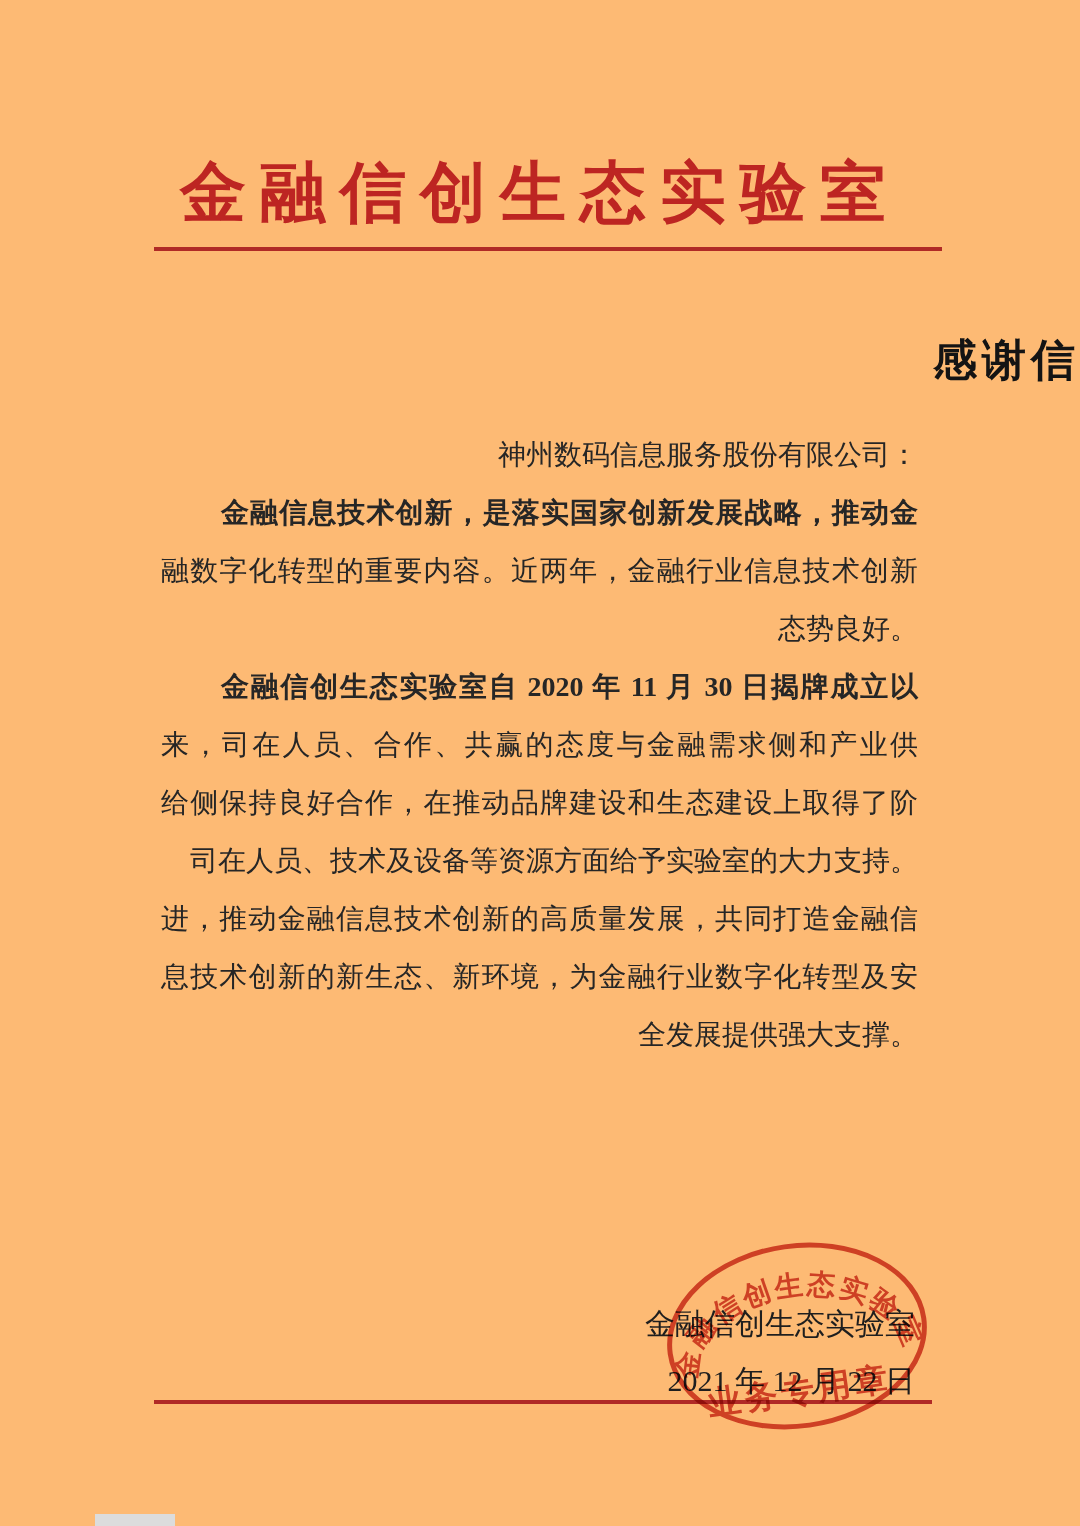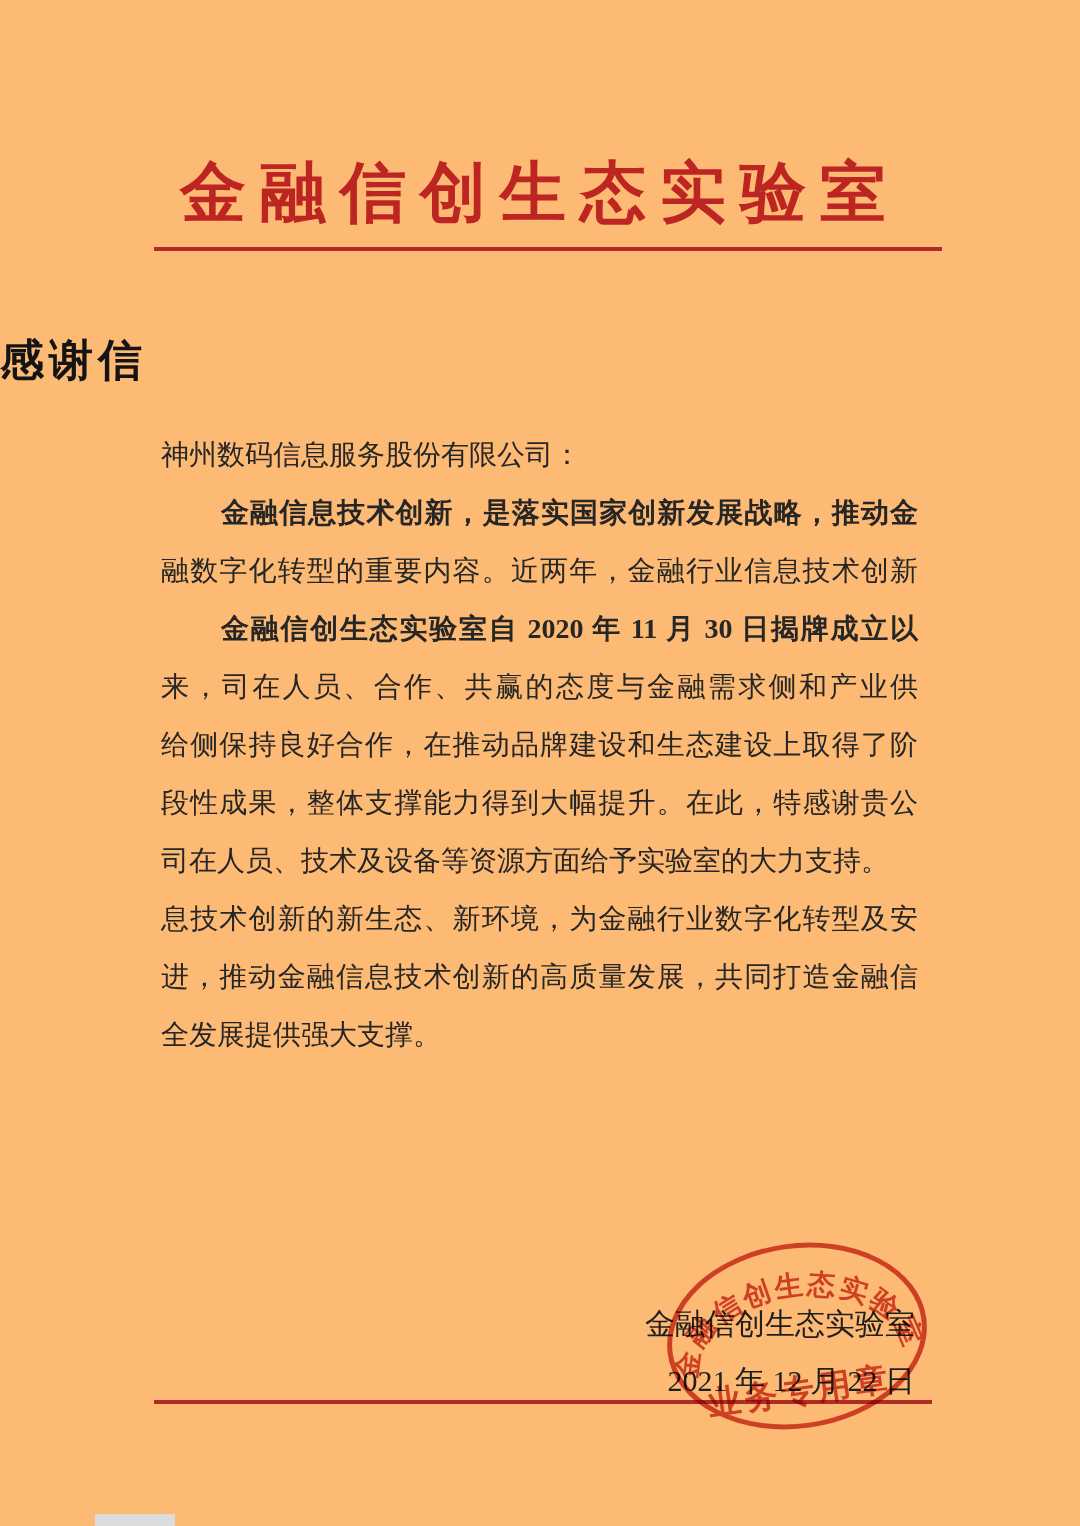--- a/index.html
+++ b/index.html
@@ -30,39 +30,39 @@
     height: 4px;
     background: #b02a26;
   }
   .rule-header { top: 247px; left: 154px; width: 788px; }
   .rule-footer { top: 1400px; left: 154px; width: 778px; }
   .doc-title {
     position: absolute;
     top: 331px;
     left: 0;
     width: 100%;
-    text-align: left;
+    text-align: right;
     font-size: 44px;
     font-weight: bold;
     letter-spacing: 5px;
     color: #141414;
   }
   .body-block {
     position: absolute;
     top: 426px;
     left: 161px;
     width: 757px;
     color: #262626;
   }
   .bline {
     height: 58px;
     line-height: 58px;
     font-size: 28px;
     white-space: nowrap;
-    text-align: left;
+    text-align: right;
   }
   .bline.fill {
     white-space: normal;
     text-align: justify;
     text-align-last: justify;
     text-justify: inter-character;
   }
   .bline.indent { padding-left: 60px; }
   .bline.indent.fill { text-indent: 0; font-weight: bold; }
   .sign-block {
@@ -107,27 +107,27 @@
   <div class="org-title">金融信创生态实验室</div>
 
   <div class="rule rule-header"></div>
 
   <div class="doc-title">感谢信</div>
 
   <div class="body-block">
       <div class="bline">神州数码信息服务股份有限公司：</div>
       <div class="bline fill indent">金融信息技术创新，是落实国家创新发展战略，推动金</div>
       <div class="bline fill">融数字化转型的重要内容。近两年，金融行业信息技术创新</div>
+      <div class="bline">态势良好。</div>
       <div class="bline fill indent">金融信创生态实验室自 2020 年 11 月 30 日揭牌成立以</div>
       <div class="bline fill">来，司在人员、合作、共赢的态度与金融需求侧和产业供</div>
       <div class="bline fill">给侧保持良好合作，在推动品牌建设和生态建设上取得了阶</div>
-      <div class="bline fill">段性成果，整体支撑能力得到大幅提升。在此，特感谢贵公</div>
       <div class="bline">司在人员、技术及设备等资源方面给予实验室的大力支持。</div>
+      <div class="bline fill">进，推动金融信息技术创新的高质量发展，共同打造金融信</div>
       <div class="bline fill">息技术创新的新生态、新环境，为金融行业数字化转型及安</div>
-      <div class="bline fill">进，推动金融信息技术创新的高质量发展，共同打造金融信</div>
       <div class="bline">全发展提供强大支撑。</div>
     </div>
 
   <div class="sign-block">
     <div>金融信创生态实验室</div>
     <div>2021 年 12 月 22 日</div>
   </div>
 
   <div class="rule rule-footer"></div>
 

